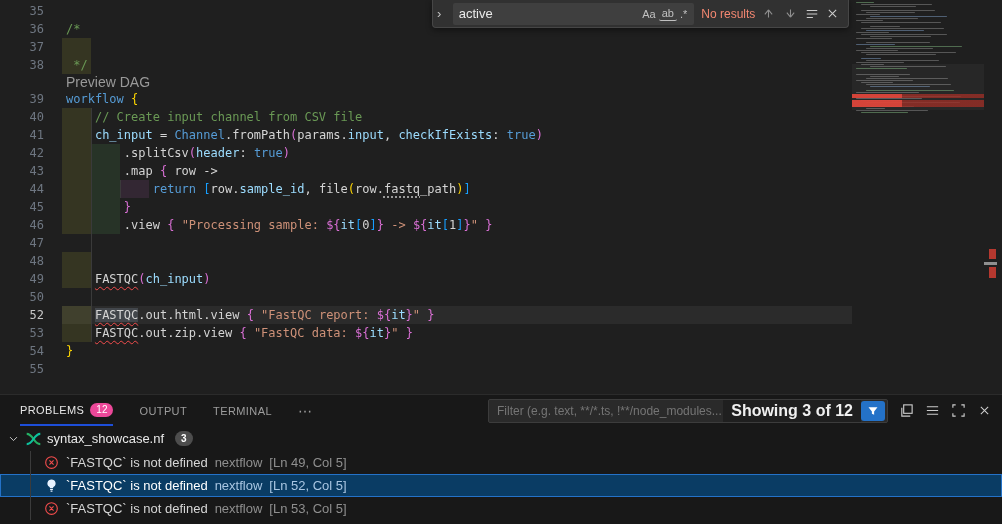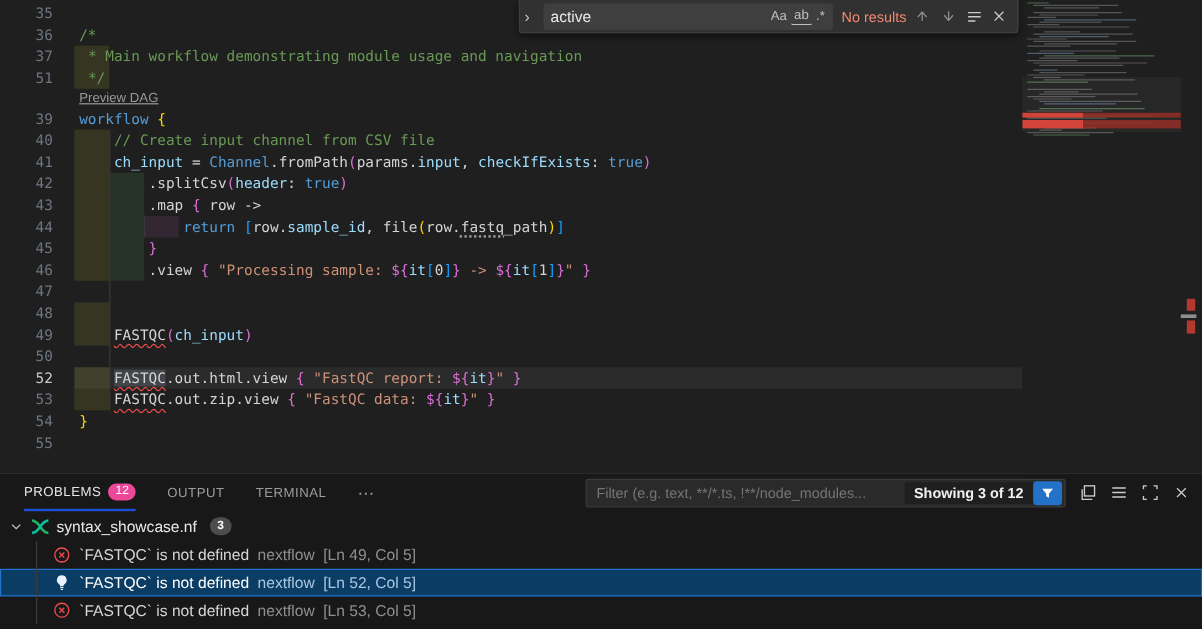--- a/index.html
+++ b/index.html
@@ -16,22 +16,22 @@
         font-family:"DejaVu Sans Mono", monospace; font-size:12px; }
   .code-row.current .ln { color:#c8c8c8; }
   .code-content { position:relative; flex:1; margin-left:18px; padding-left:4px;
                   white-space:pre; color:#d4d4d4; }
   .code-row.current .code-content { background:#2b2b2b; }
   .tint { position:absolute; top:0; height:100%; }
   .tint.l0 { background:rgba(255,255,64,0.10); }
   .tint.l1 { background:rgba(127,255,127,0.09); }
   .tint.l2 { background:rgba(255,127,255,0.09); }
   .guide { position:absolute; top:0; width:1px; height:100%; background:#3a3a3a; }
-  .lens-text { color:#999999; font-family:"Liberation Sans", sans-serif; font-size:11px;
-               padding-left:4px; margin-left:18px;text-decoration:underline; }
+  .lens-text { color:#999999; font-family:"Liberation Sans", sans-serif; font-size:14px;
+               padding-left:4px; margin-left:18px; }
   .tk-cm { color:#6a9955; } .tk-kw { color:#569cd6; } .tk-str { color:#ce9178; }
   .tk-prop { color:#9cdcfe; } .tk-id { color:#d4d4d4; }
   .tk-b1 { color:#ffd700; } .tk-b2 { color:#da70d6; } .tk-b3 { color:#179fff; }
   .tk-sqg { text-decoration:underline wavy #f14c4c 1px; text-underline-offset:3px; text-decoration-skip-ink:none; }
   .tk-dot { text-decoration:underline dotted #9a9a9a 1.5px; text-underline-offset:3px; }
   .tk-hl { background:#42464b; }
 
   
   .find-widget { position:absolute; top:0; left:432px; width:417px; height:28px;
                  background:#313131; border:1px solid #464646; border-top:none;
@@ -67,21 +67,21 @@
                display:flex; align-items:center; gap:6px; height:30px; }
   .panel-tab.active { color:#e7e7e7; border-bottom:2px solid #1d4ed8; }
   .badge-blue { background:#ec4899; color:#ffffff; font-size:10px; font-weight:normal;
                 border-radius:10px; padding:1.5px 6px; letter-spacing:0; }
   .tab-more { color:#9d9d9d; font-size:14px; letter-spacing:2px; cursor:pointer; }
   .panel-actions { display:flex; align-items:center; gap:10px; }
   .filter-box { display:flex; align-items:center; background:#2a2a2a; border:1px solid #3c3c3c;
                 border-radius:2px; height:24px; width:400px; padding:0 2px 0 8px; }
   .filter-input { background:transparent; border:none; outline:none; color:#bbbbbb;
                   font-family:"Liberation Sans", sans-serif; font-size:12px; flex:1; min-width:0; }
-  .filter-showing { background:#1f1f1f; color:#f0f0f0; font-size:12px; font-weight:bold;
+  .filter-showing { background:#1f1f1f; color:#f0f0f0; font-size:16px; font-weight:bold;
                     padding:2px 8px; white-space:nowrap; }
   .filter-funnel { background:#2472c8; border-radius:3px; width:24px; height:20px;
                    display:flex; align-items:center; justify-content:center; cursor:pointer; }
   .hdr-icon { width:16px; height:16px; cursor:pointer; display:flex; align-items:center;
               justify-content:center; color:#cccccc; }
 
   .panel-body { position:relative; }
   .tree-guide { position:absolute; left:30px; top:25px; width:1px; height:69px; background:#3b3b3b; }
   .file-row { display:flex; align-items:center; height:25px; padding-left:8px; gap:5px; cursor:pointer; }
   .file-name { color:#e8e8e8; font-size:13px; }
@@ -106,24 +106,24 @@
       <div class="code-row">
         <div class="ln">35</div>
         <div class="code-content"><span style="position: relative;"></span></div>
       </div>
       <div class="code-row">
         <div class="ln">36</div>
         <div class="code-content"><span style="position: relative;"><span class="tk-cm">/*</span></span></div>
       </div>
       <div class="code-row">
         <div class="ln">37</div>
-        <div class="code-content"><span class="tint l0" style="left: 0ch; width: 4ch;"></span><span style="position: relative;"><span> </span><span class="tk-cm">* Main workflow demonstrating module usage and navigation</span></span></div>
-      </div>
-      <div class="code-row">
-        <div class="ln">51</div>
+        <div class="code-content"><span class="tint l0" style="left: 0ch; width: 4ch;"></span></div>
+      </div>
+      <div class="code-row">
+        <div class="ln">38</div>
         <div class="code-content"><span class="tint l0" style="left: 0ch; width: 4ch;"></span><span style="position: relative;"><span> </span><span class="tk-cm">*/</span></span></div>
       </div>
       <div class="code-row lens">
         <div class="ln"></div>
         <div class="lens-text">Preview DAG</div>
       </div>
       <div class="code-row">
         <div class="ln">39</div>
         <div class="code-content"><span style="position: relative;"><span class="tk-kw">workflow </span><span class="tk-b1">{</span></span></div>
       </div>

